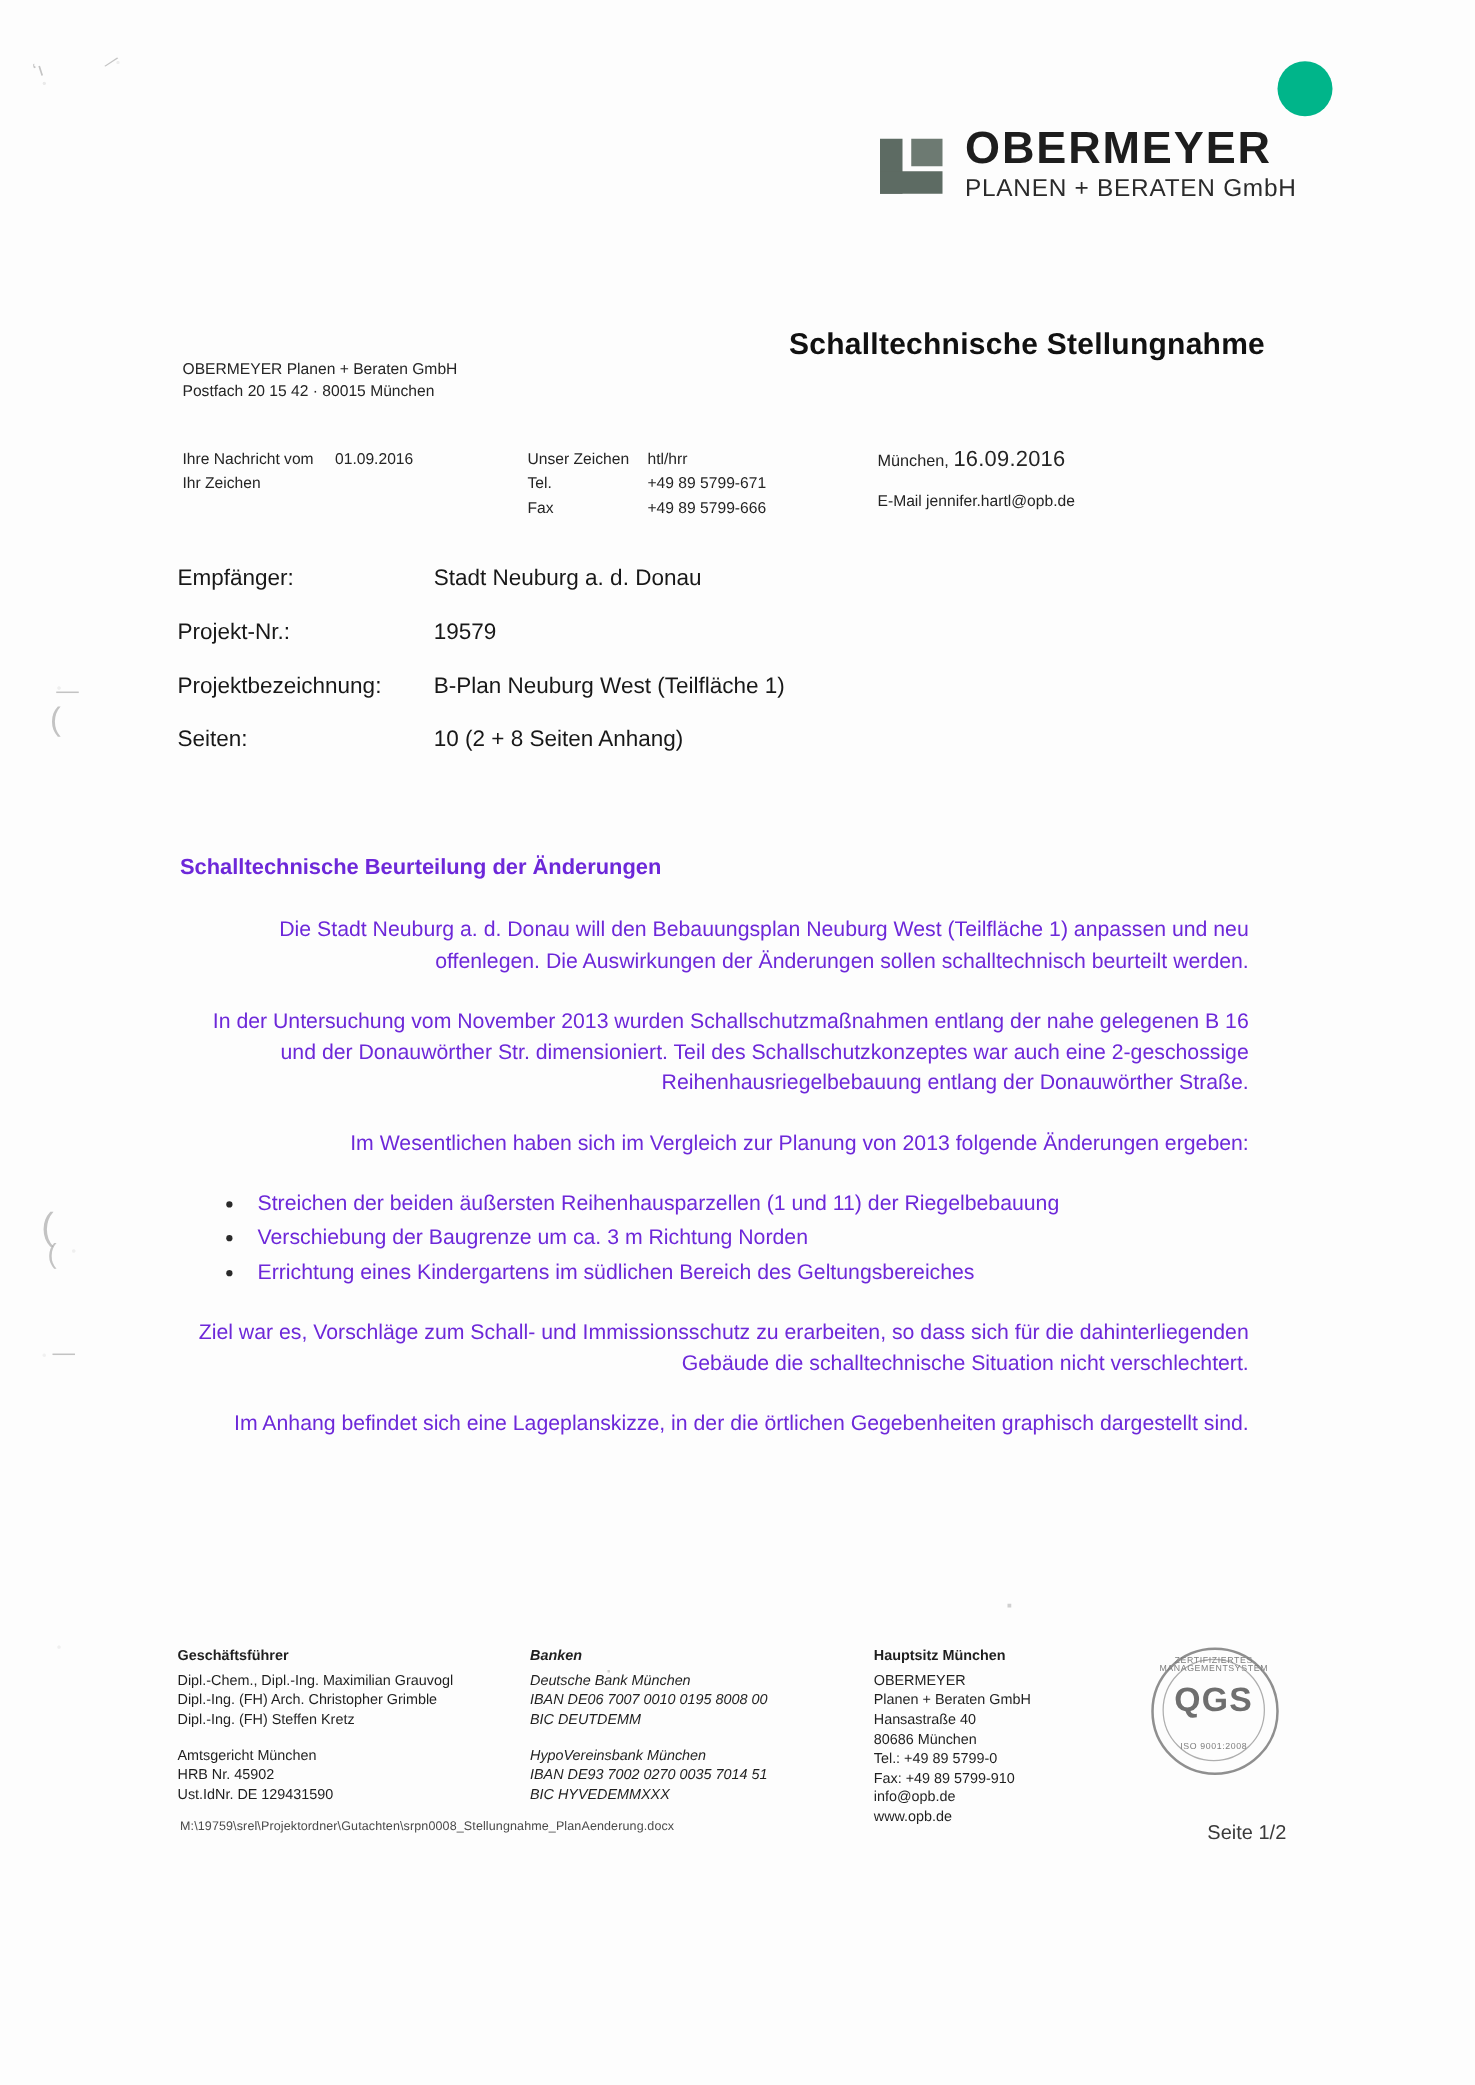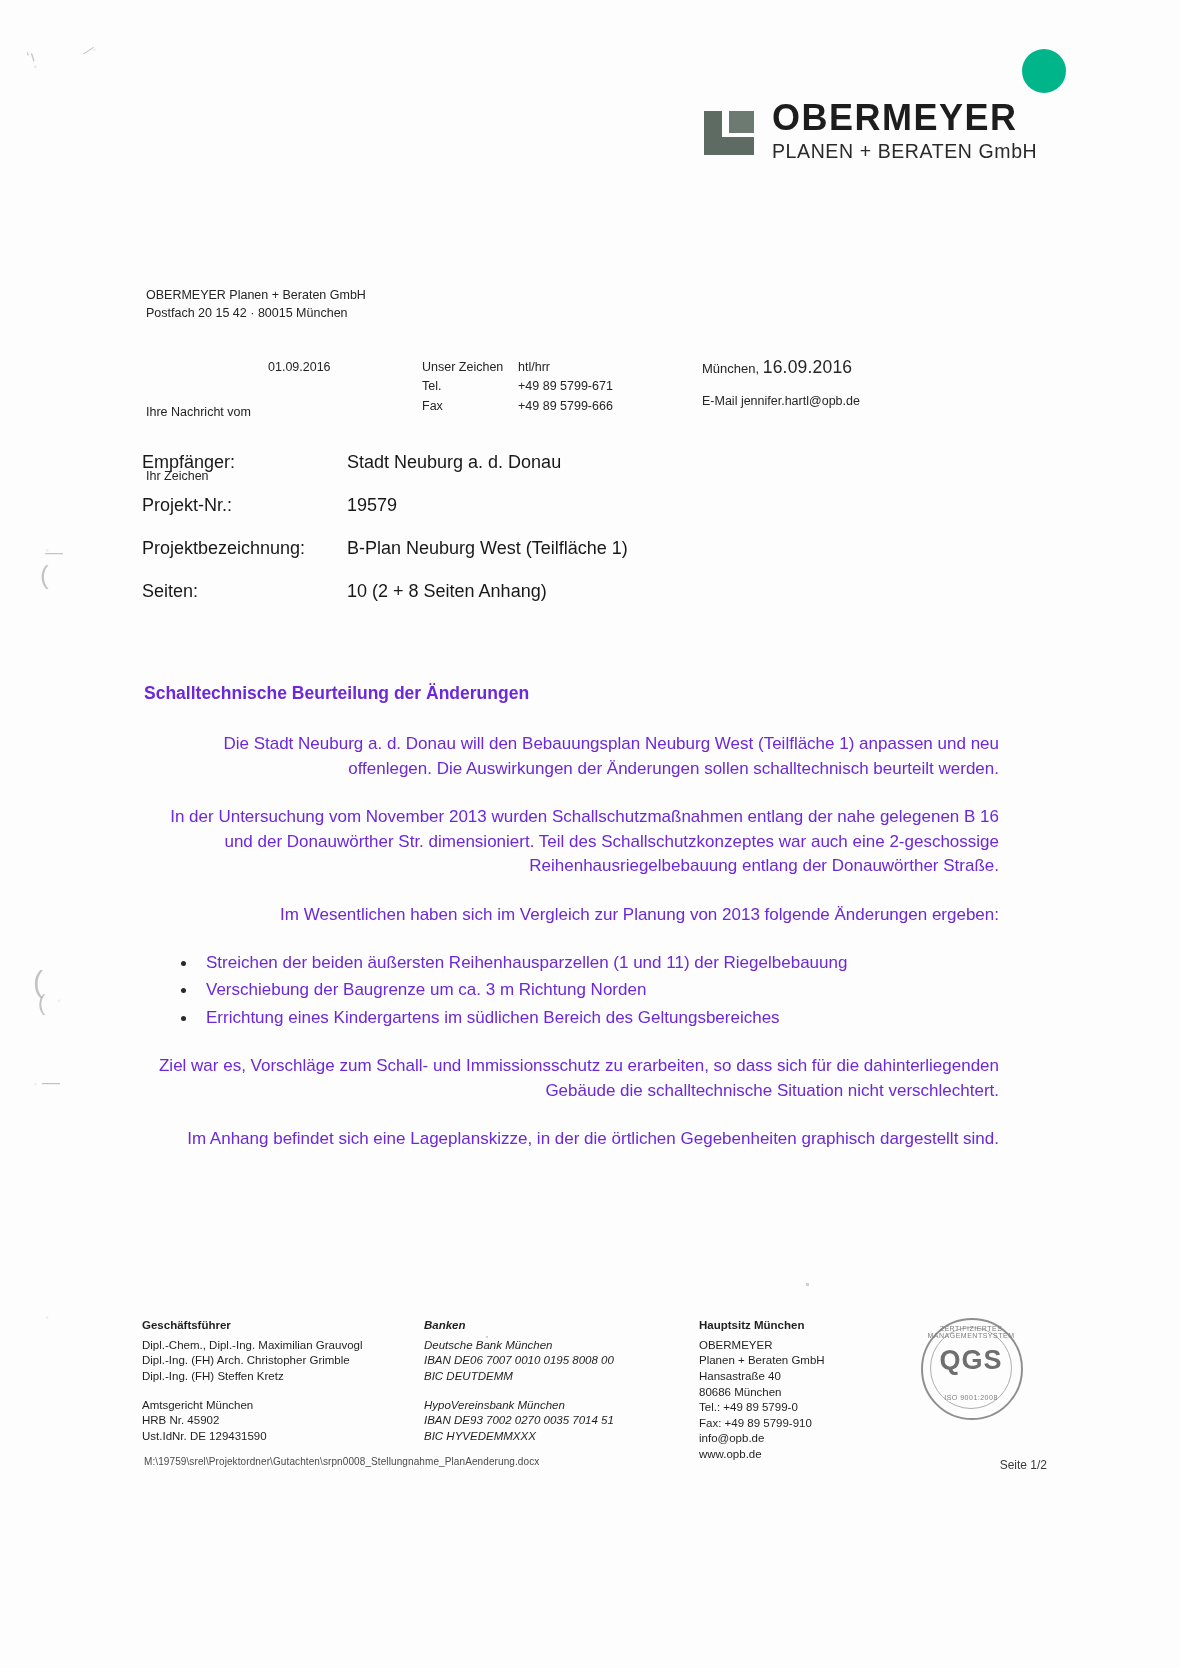--- a/index.html
+++ b/index.html
@@ -126,21 +126,21 @@
   
   .ref-col-a {
     position: absolute;
     left: 146px;
     top: 358px;
     font-size: 12.5px;
     line-height: 1.55;
     color: #242424;
   }
   .ref-col-a .kv { display: flex; }
-  .ref-col-a .k { min-width: 122px; margin-top: 45px; }
+  .ref-col-a .k { min-width: 122px; }
 
   .ref-col-b {
     position: absolute;
     left: 422px;
     top: 358px;
     font-size: 12.5px;
     line-height: 1.55;
     color: #242424;
   }
   .ref-col-b .kv { display: flex; }
@@ -292,23 +292,23 @@
   .filepath {
     position: absolute;
     left: 144px;
     top: 1456px;
     font-size: 10px;
     color: #4a4a4a;
     letter-spacing: .1px;
   }
   .pagenum {
     position: absolute;
-    right: 133px;
+    right: 151px;
     top: 1458px;
-    font-size: 12px;
+    font-size: 16px;
     color: #3a3a3a;
   }
 
   
   .margin-mark {
     position: absolute;
     color: #9d9d9d;
     font-size: 15px;
     opacity: .6;
     pointer-events: none;
@@ -329,20 +329,21 @@
       <div class="logo-name">OBERMEYER</div>
       <div class="logo-sub">PLANEN + BERATEN GmbH</div>
     </div>
   </div>
   <div class="logo-dot"></div>
 
   <div class="sender">
     <div>OBERMEYER Planen + Beraten GmbH</div>
     <div>Postfach 20 15 42 · 80015 München</div>
   </div>
+  <div class="doc-title">Schalltechnische Stellungnahme</div>
 
   <div class="ref-col-a">
     <div class="kv">
       <span class="k">Ihre Nachricht vom</span>
       <span class="v">01.09.2016</span>
     </div>
     <div class="kv">
       <span class="k">Ihr Zeichen</span>
       <span class="v"></span>
     </div>

